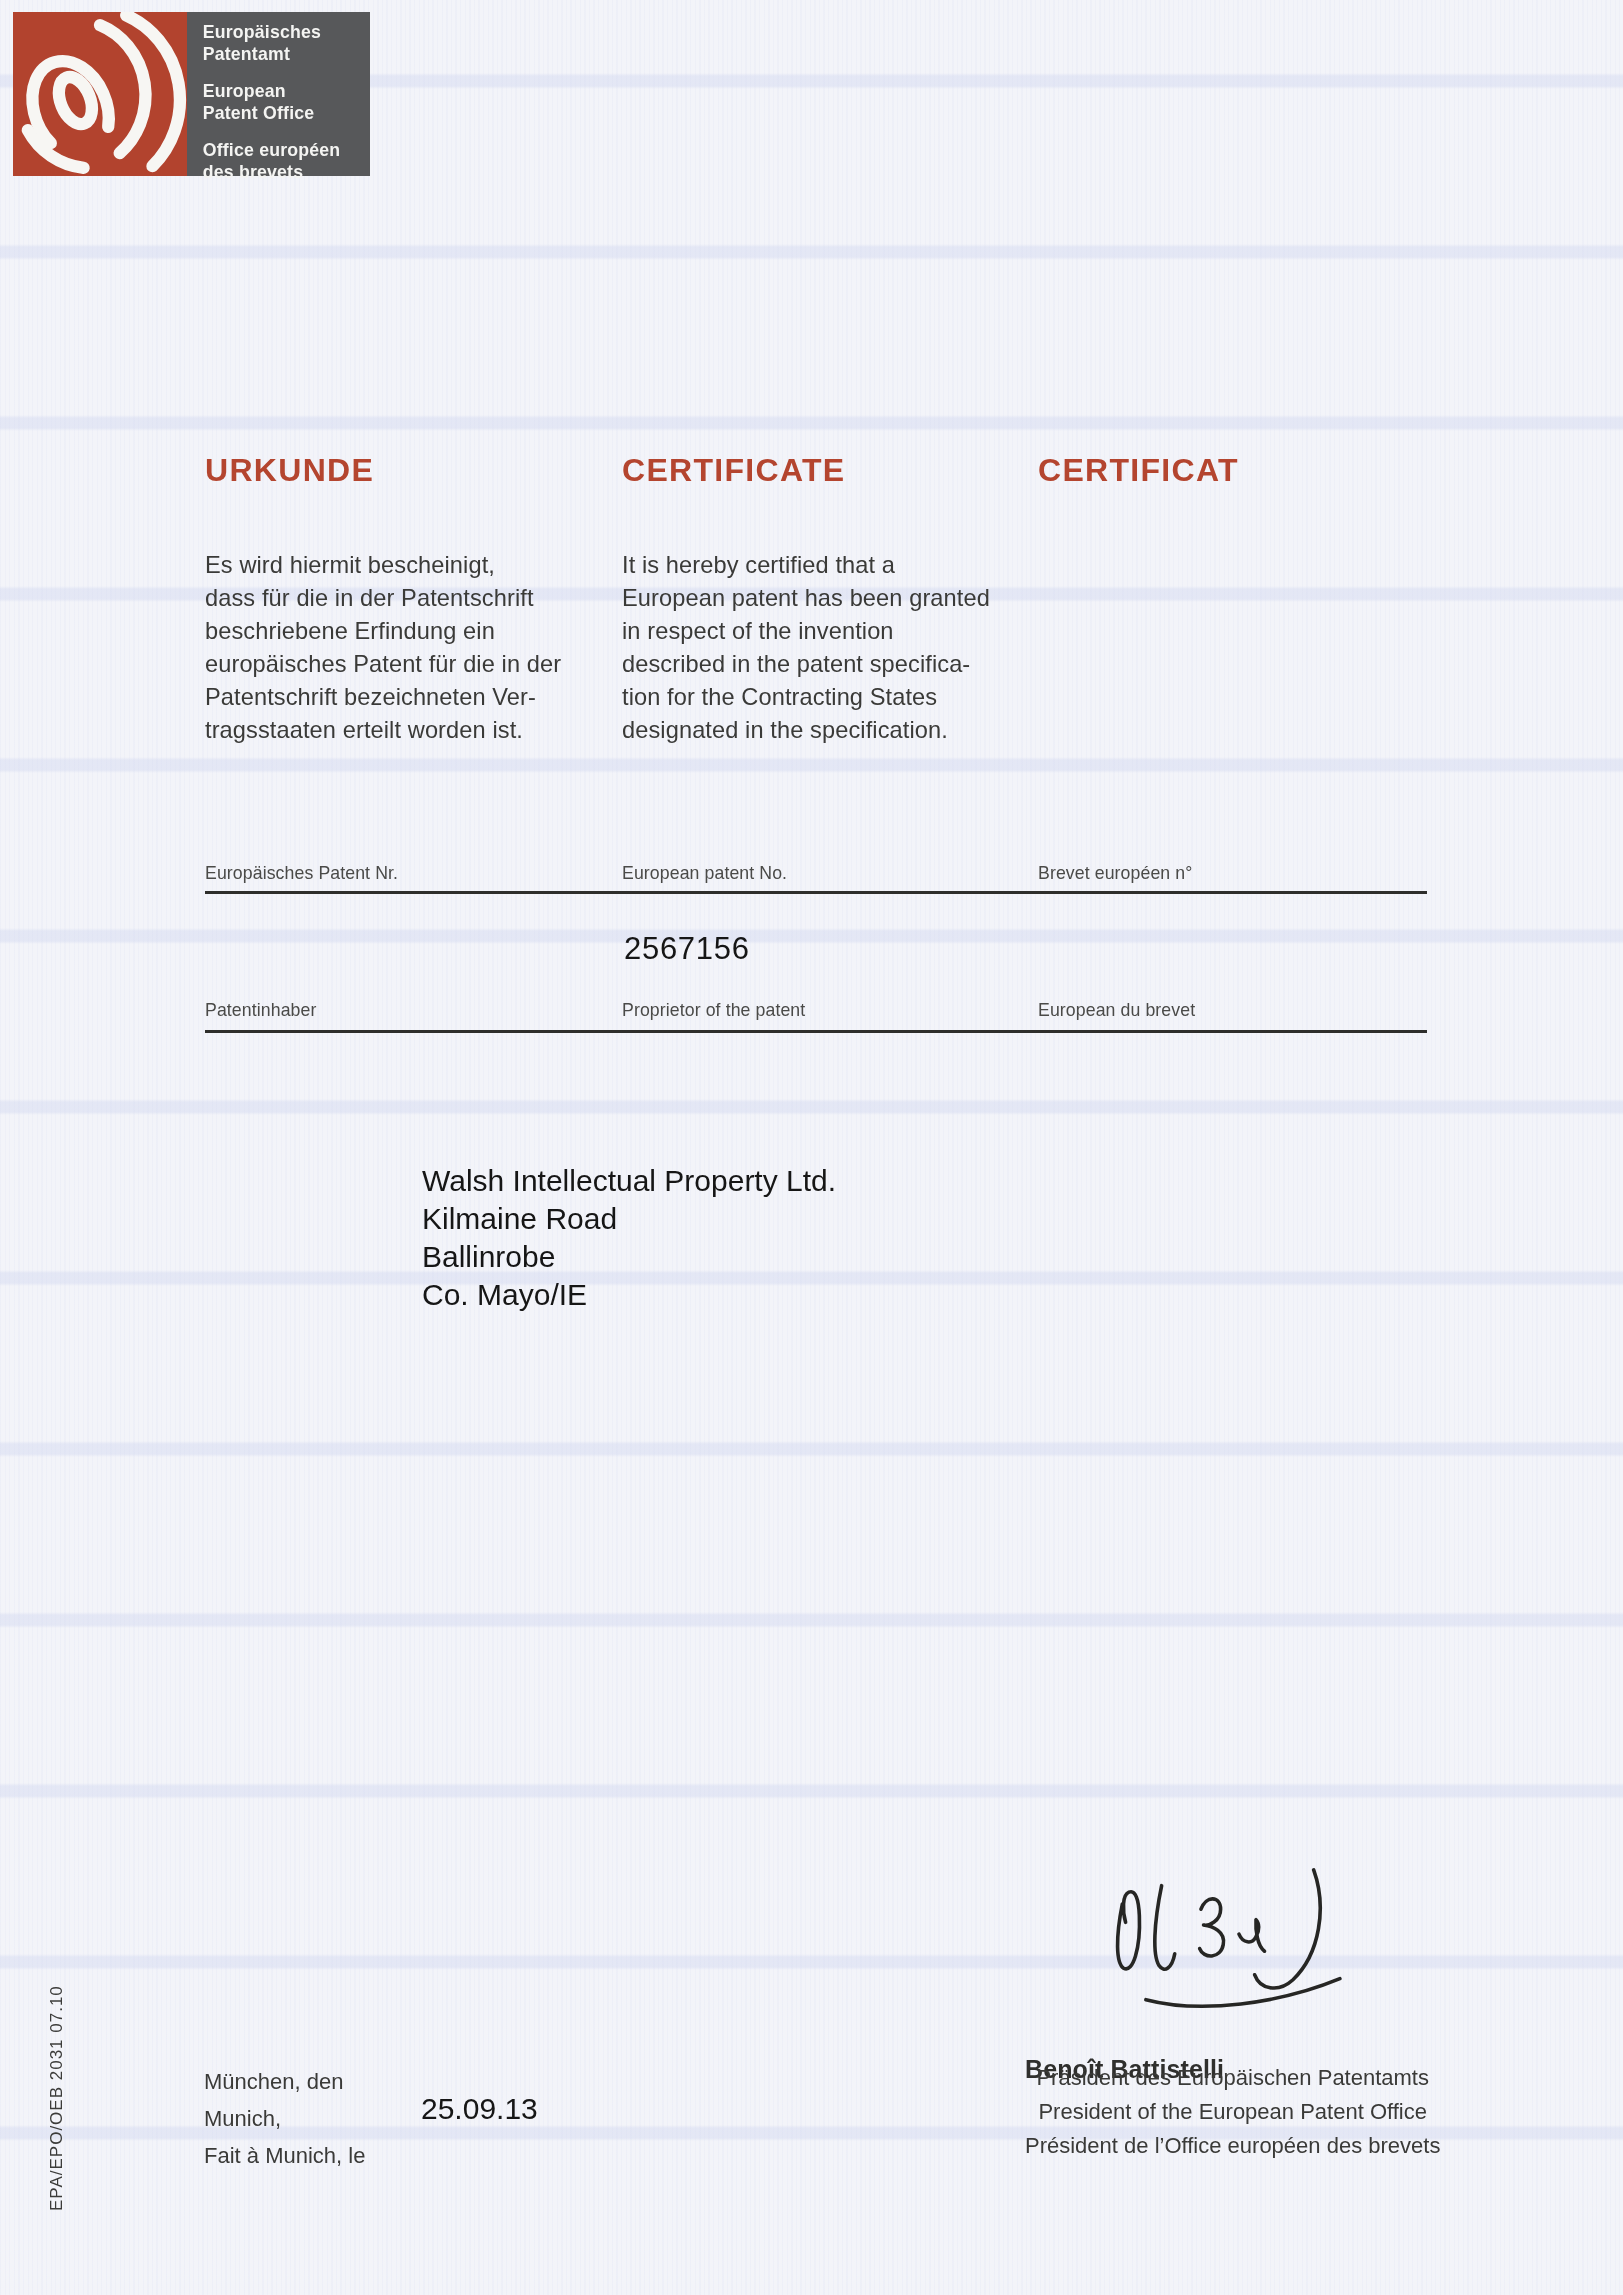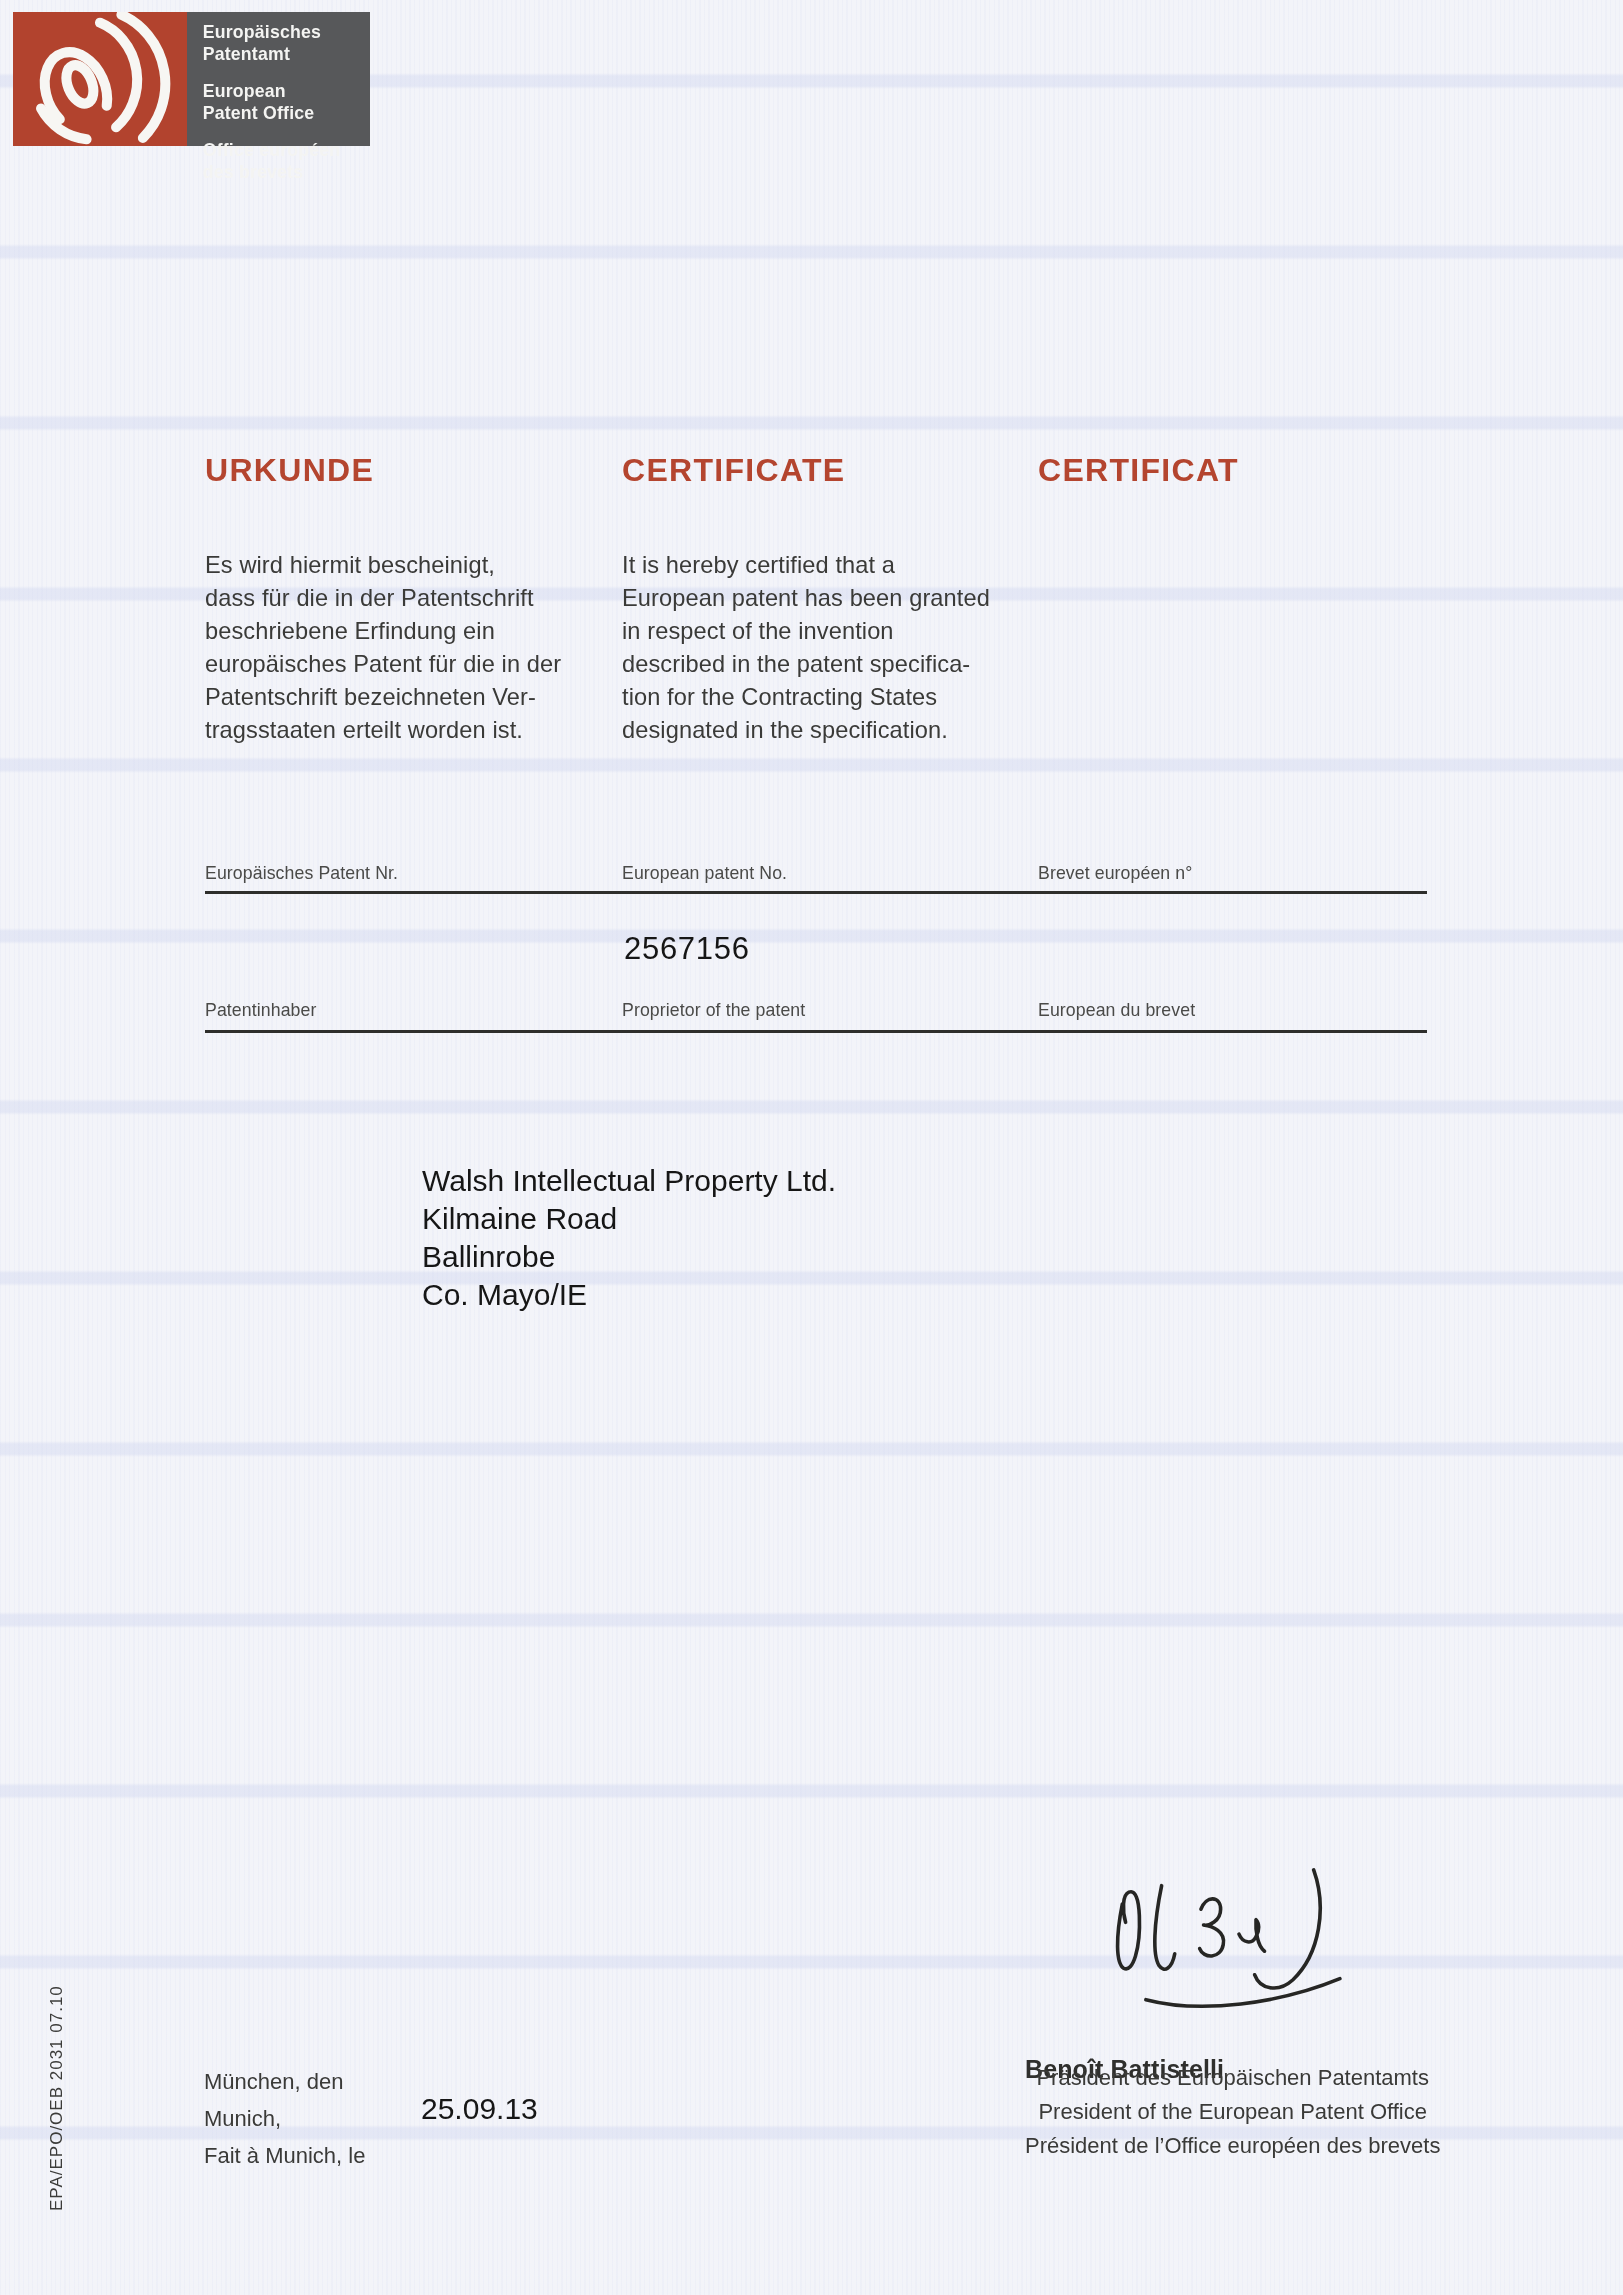--- a/index.html
+++ b/index.html
@@ -22,21 +22,21 @@
       repeating-linear-gradient(90deg,
         rgba(206,212,238,0.14) 0px, rgba(206,212,238,0.14) 1.3px,
         rgba(206,212,238,0.00) 1.3px, rgba(206,212,238,0.00) 4.6px);
   }
   .preline { white-space: pre-line; }
 
   
   .logo {
     position: absolute;
     left: 13px; top: 11.8px;
-    width: 357px; height: 134px;
+    width: 357px; height: 164px;
     display: flex;
   }
   .logo-red {
     width: 174px; height: 100%;
     background: #b2432e;
     flex: 0 0 auto;
   }
   .logo-red svg { display: block; width: 100%; height: 100%; }
   .logo-gray {
     flex: 1 1 auto;

